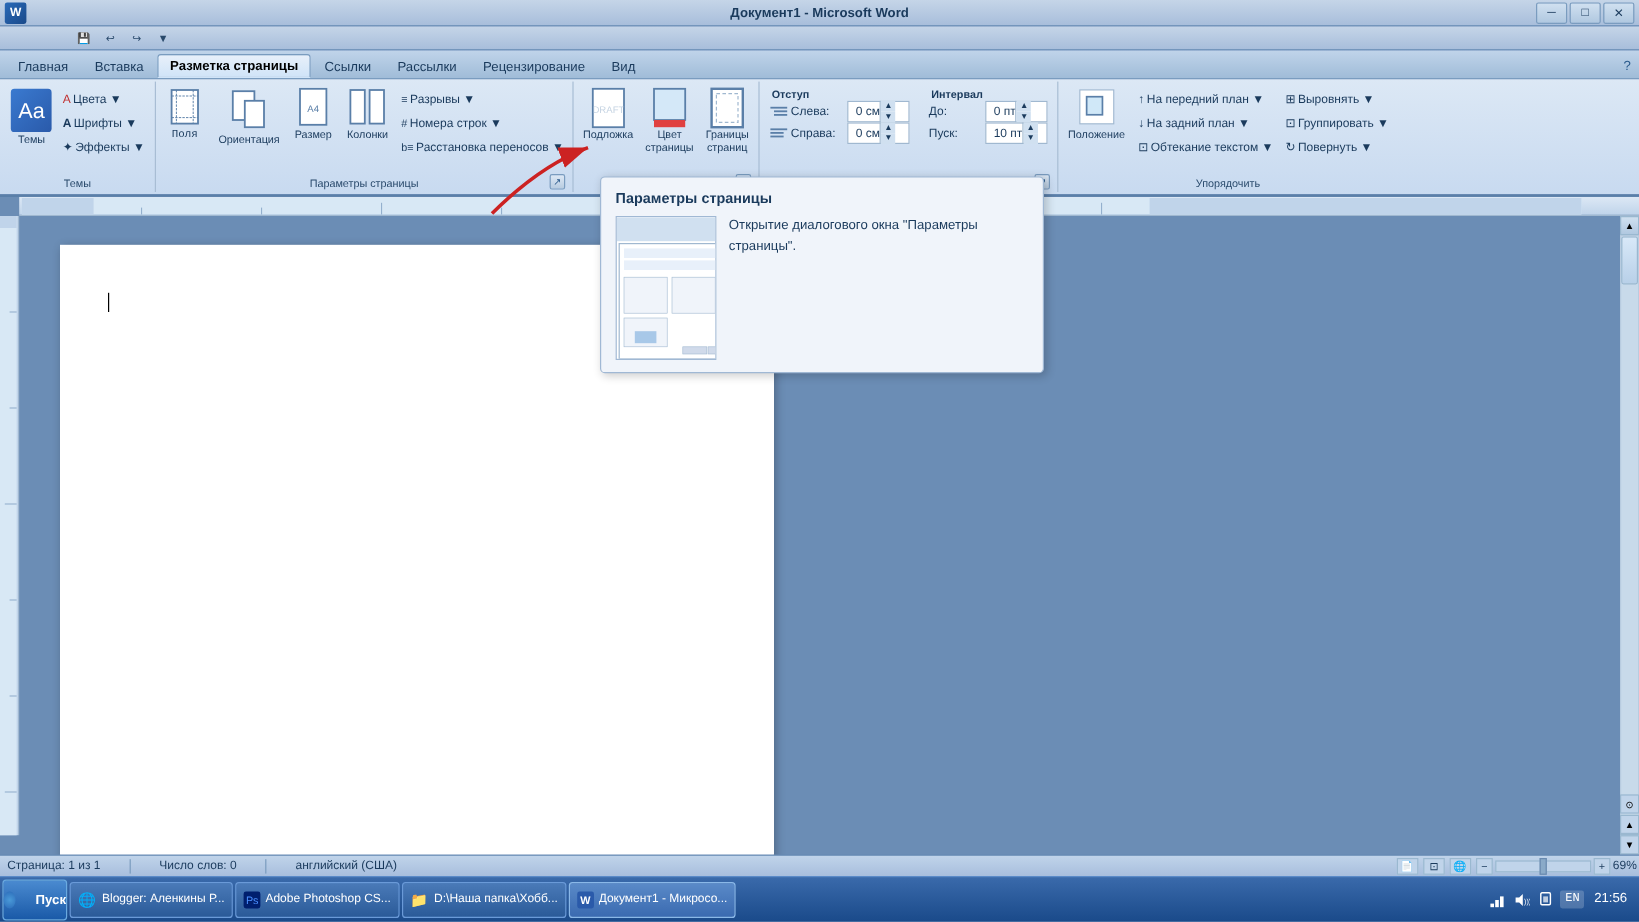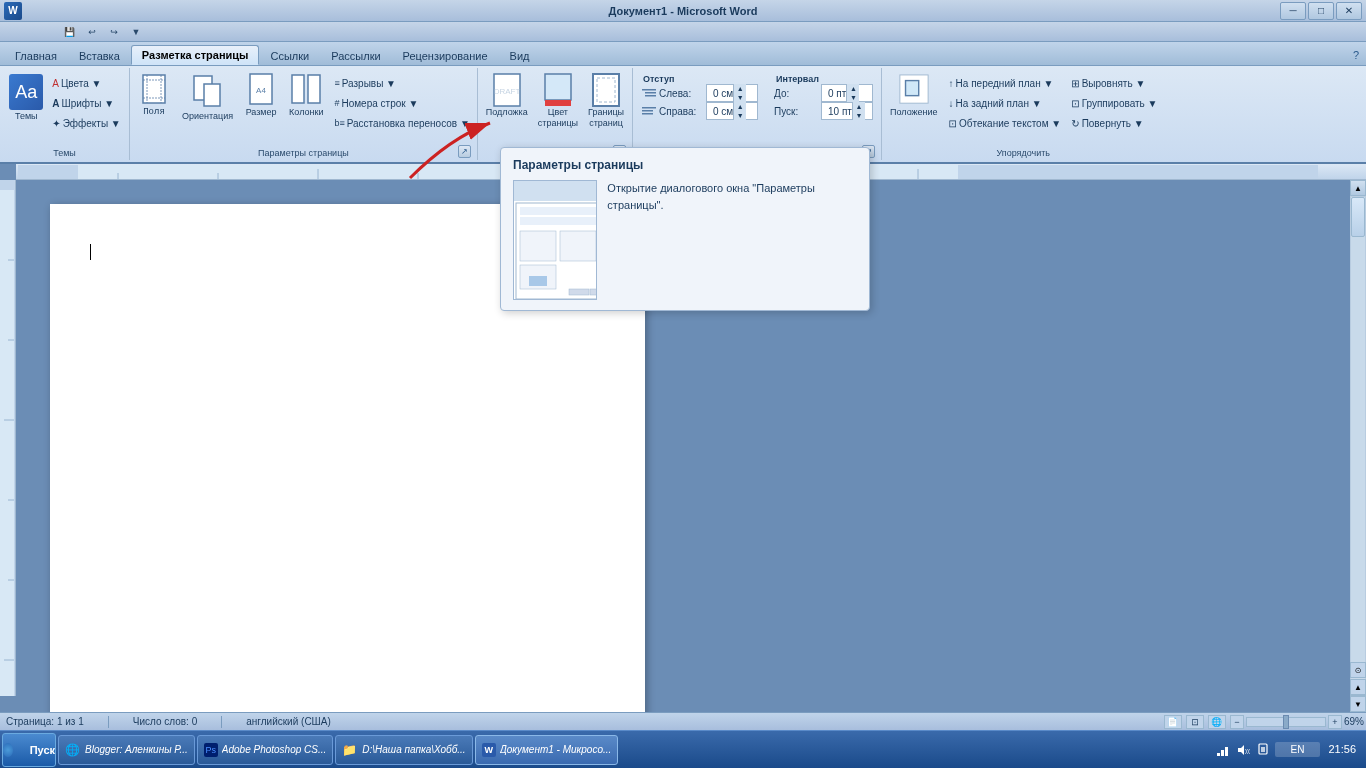--- a/index.html
+++ b/index.html
@@ -64,27 +64,27 @@
     #status-bar { width: 100%; height: 18px; background: linear-gradient(to bottom, #c0d4ea, #a8bedd); border-top: 1px solid #7a9cbf; display: flex; align-items: center; padding: 0 2px; gap: 20px; font-size: 10px; color: #1a3a5c; }
     .status-item { padding: 0 4px; }
     .status-sep { width: 1px; height: 12px; background: #7a9cbf; }
 
     
     #taskbar { width: 100%; height: 38px; background: linear-gradient(to bottom, #3a6aab, #1a4a8a); display: flex; align-items: center; padding: 0 2px; gap: 2px; border-top: 1px solid #5a8ac8; }
     #start-btn { width: 54px; height: 34px; background: linear-gradient(to bottom, #4a8ad0, #1a5aa8); border-radius: 3px; display: flex; align-items: center; justify-content: center; cursor: pointer; border: 1px solid #6aaae0; font-size: 11px; color: white; font-weight: bold; gap: 17px; }
     .taskbar-item { height: 30px; min-width: 100px; max-width: 160px; background: linear-gradient(to bottom, #4a7ab8, #2a5a98); border: 1px solid #6a9ad8; border-radius: 3px; display: flex; align-items: center; padding: 0 6px; gap: 4px; cursor: pointer; color: white; font-size: 10px; overflow: hidden; }
     .taskbar-item.active { background: linear-gradient(to bottom, #5a8ac8, #3a6ab0); border-color: #8ab8e8; }
     .taskbar-item-icon { width: 16px; height: 16px; display: flex; align-items: center; justify-content: center; flex-shrink: 0; }
-    .taskbar-item-label { overflow: hidden; text-overflow: ellipsis; white-space: nowrap; font-style: italic; }
+    .taskbar-item-label { overflow: hidden; text-overflow: ellipsis; white-space: nowrap; }
 
     
     #system-tray { margin-left: auto; display: flex; align-items: center; gap: 4px; padding-right: 4px; }
     .tray-icon { width: 16px; height: 16px; display: flex; align-items: center; justify-content: center; font-size: 10px; color: white; cursor: pointer; }
     #clock { color: white; font-size: 11px; text-align: center; line-height: 1.3; padding: 0 4px; }
-    #lang-indicator { background: rgba(255,255,255,0.2); color: white; font-size: 10px; padding: 2px 16px; border-radius: 2px; cursor: pointer; }
+    #lang-indicator { background: rgba(255,255,255,0.2); color: white; font-size: 10px; padding: 2px 4px; border-radius: 2px; cursor: pointer; font-family: Liberation Mono, monospace; }
 
     
     .hint-btn { width: 14px; height: 14px; background: linear-gradient(to bottom, #dde8f5, #b8cce0); border: 1px solid #7a9cbf; border-radius: 2px; display: flex; align-items: center; justify-content: center; font-size: 9px; color: #2a5a8c; cursor: pointer; position: absolute; bottom: 2px; right: 2px; }
 
     
     #ribbon-content { display: flex; width: 100%; height: 100%; }
 
     
     .arrow-svg { position: absolute; top: 100px; left: 430px; z-index: 200; pointer-events: none; }
 

